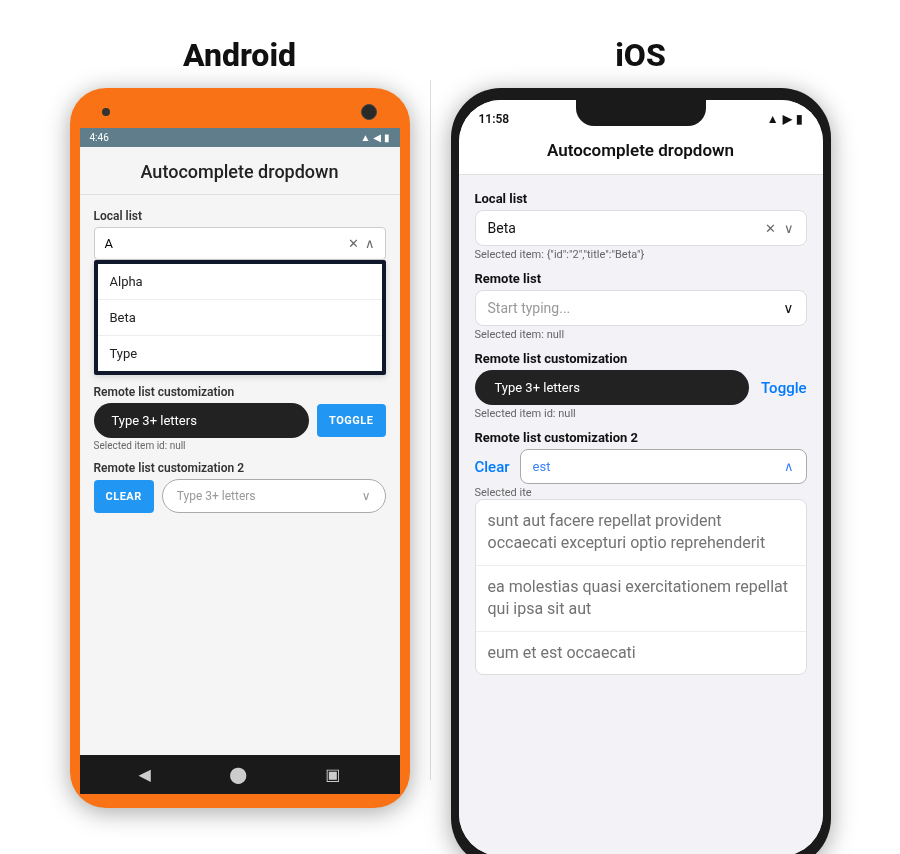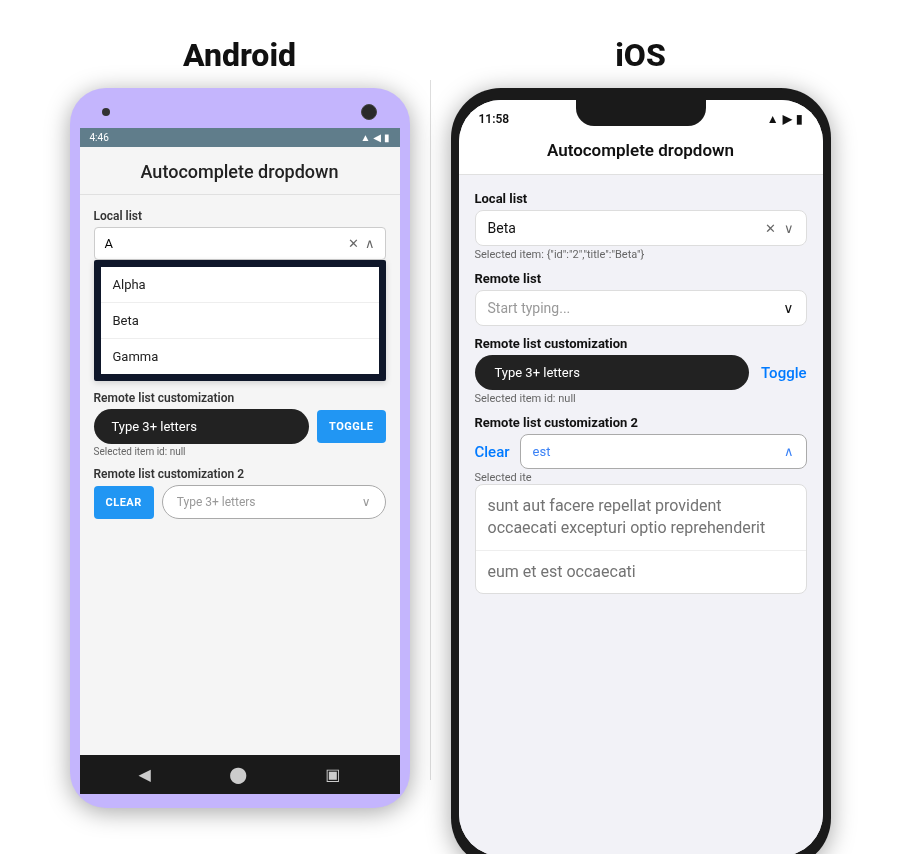--- a/index.html
+++ b/index.html
@@ -27,21 +27,21 @@
     .section-title {
       font-size: 32px;
       font-weight: 800;
       color: #111;
     }
 
     
     .android-phone {
       width: 340px;
       height: 720px;
-      background: #c4b5fd;
+      background: #f97316;
       border-radius: 36px;
       padding: 14px 10px;
       display: flex;
       flex-direction: column;
       align-items: center;
       box-shadow: 0 4px 24px rgba(0,0,0,0.35);
       position: relative;
     }
     .android-camera-bar {
       display: flex;
@@ -119,21 +119,21 @@
     }
     .android-input-icons {
       display: flex;
       gap: 6px;
       align-items: center;
       color: #666;
       font-size: 13px;
     }
     .dropdown-list {
       background: white;
-      border: 7px solid #0f172a;
+      border: 4px solid #0f172a;
       border-radius: 2px;
       box-shadow: 0 2px 6px rgba(0,0,0,0.15);
       overflow: hidden;
     }
     .dropdown-item {
       padding: 10px 12px;
       font-size: 13px;
       color: #222;
       border-bottom: 1px solid #eee;
     }
@@ -395,21 +395,21 @@
           <div class="android-text-input">
             <span>A</span>
             <div class="android-input-icons">
               <span>✕</span>
               <span>∧</span>
             </div>
           </div>
           <div class="dropdown-list">
             <div class="dropdown-item">Alpha</div>
             <div class="dropdown-item">Beta</div>
-            <div class="dropdown-item">Gamma</div>
+            <div class="dropdown-item">Type</div>
           </div>
         </div>
 
         <div>
           <div class="field-label">Remote list customization</div>
           <div class="remote-customization-row">
             <div class="dark-pill">Type 3+ letters</div>
             <div class="toggle-btn-android">TOGGLE</div>
           </div>
           <div class="selected-item-text">Selected item id: null</div>
@@ -470,20 +470,21 @@
           </div>
           <div class="ios-selected-text">Selected item: {"id":"2","title":"Beta"}</div>
         </div>
 
         <div>
           <div class="ios-field-label">Remote list</div>
           <div class="ios-input">
             <span style="color:#999;">Start typing...</span>
             <span>∨</span>
           </div>
+          <div class="ios-selected-text">Selected item: null</div>
         </div>
 
         <div>
           <div class="ios-field-label">Remote list customization</div>
           <div class="ios-remote-row">
             <div class="ios-dark-pill">Type 3+ letters</div>
             <div class="ios-toggle-btn">Toggle</div>
           </div>
           <div class="ios-selected-text">Selected item id: null</div>
         </div>
@@ -494,19 +495,20 @@
             <div class="ios-clear-btn">Clear</div>
             <div class="ios-type-input">
               <span>est</span>
               <span>∧</span>
             </div>
           </div>
           <div class="ios-selected-text">Selected ite</div>
 
           <div class="ios-dropdown-list">
             <div class="ios-dropdown-item">sunt aut facere repellat provident occaecati excepturi optio reprehenderit</div>
+            <div class="ios-dropdown-item">ea molestias quasi exercitationem repellat qui ipsa sit aut</div>
             <div class="ios-dropdown-item">eum et est occaecati</div>
           </div>
         </div>
       </div>
     </div>
   </div>
 </div>
 
 </body></html>

